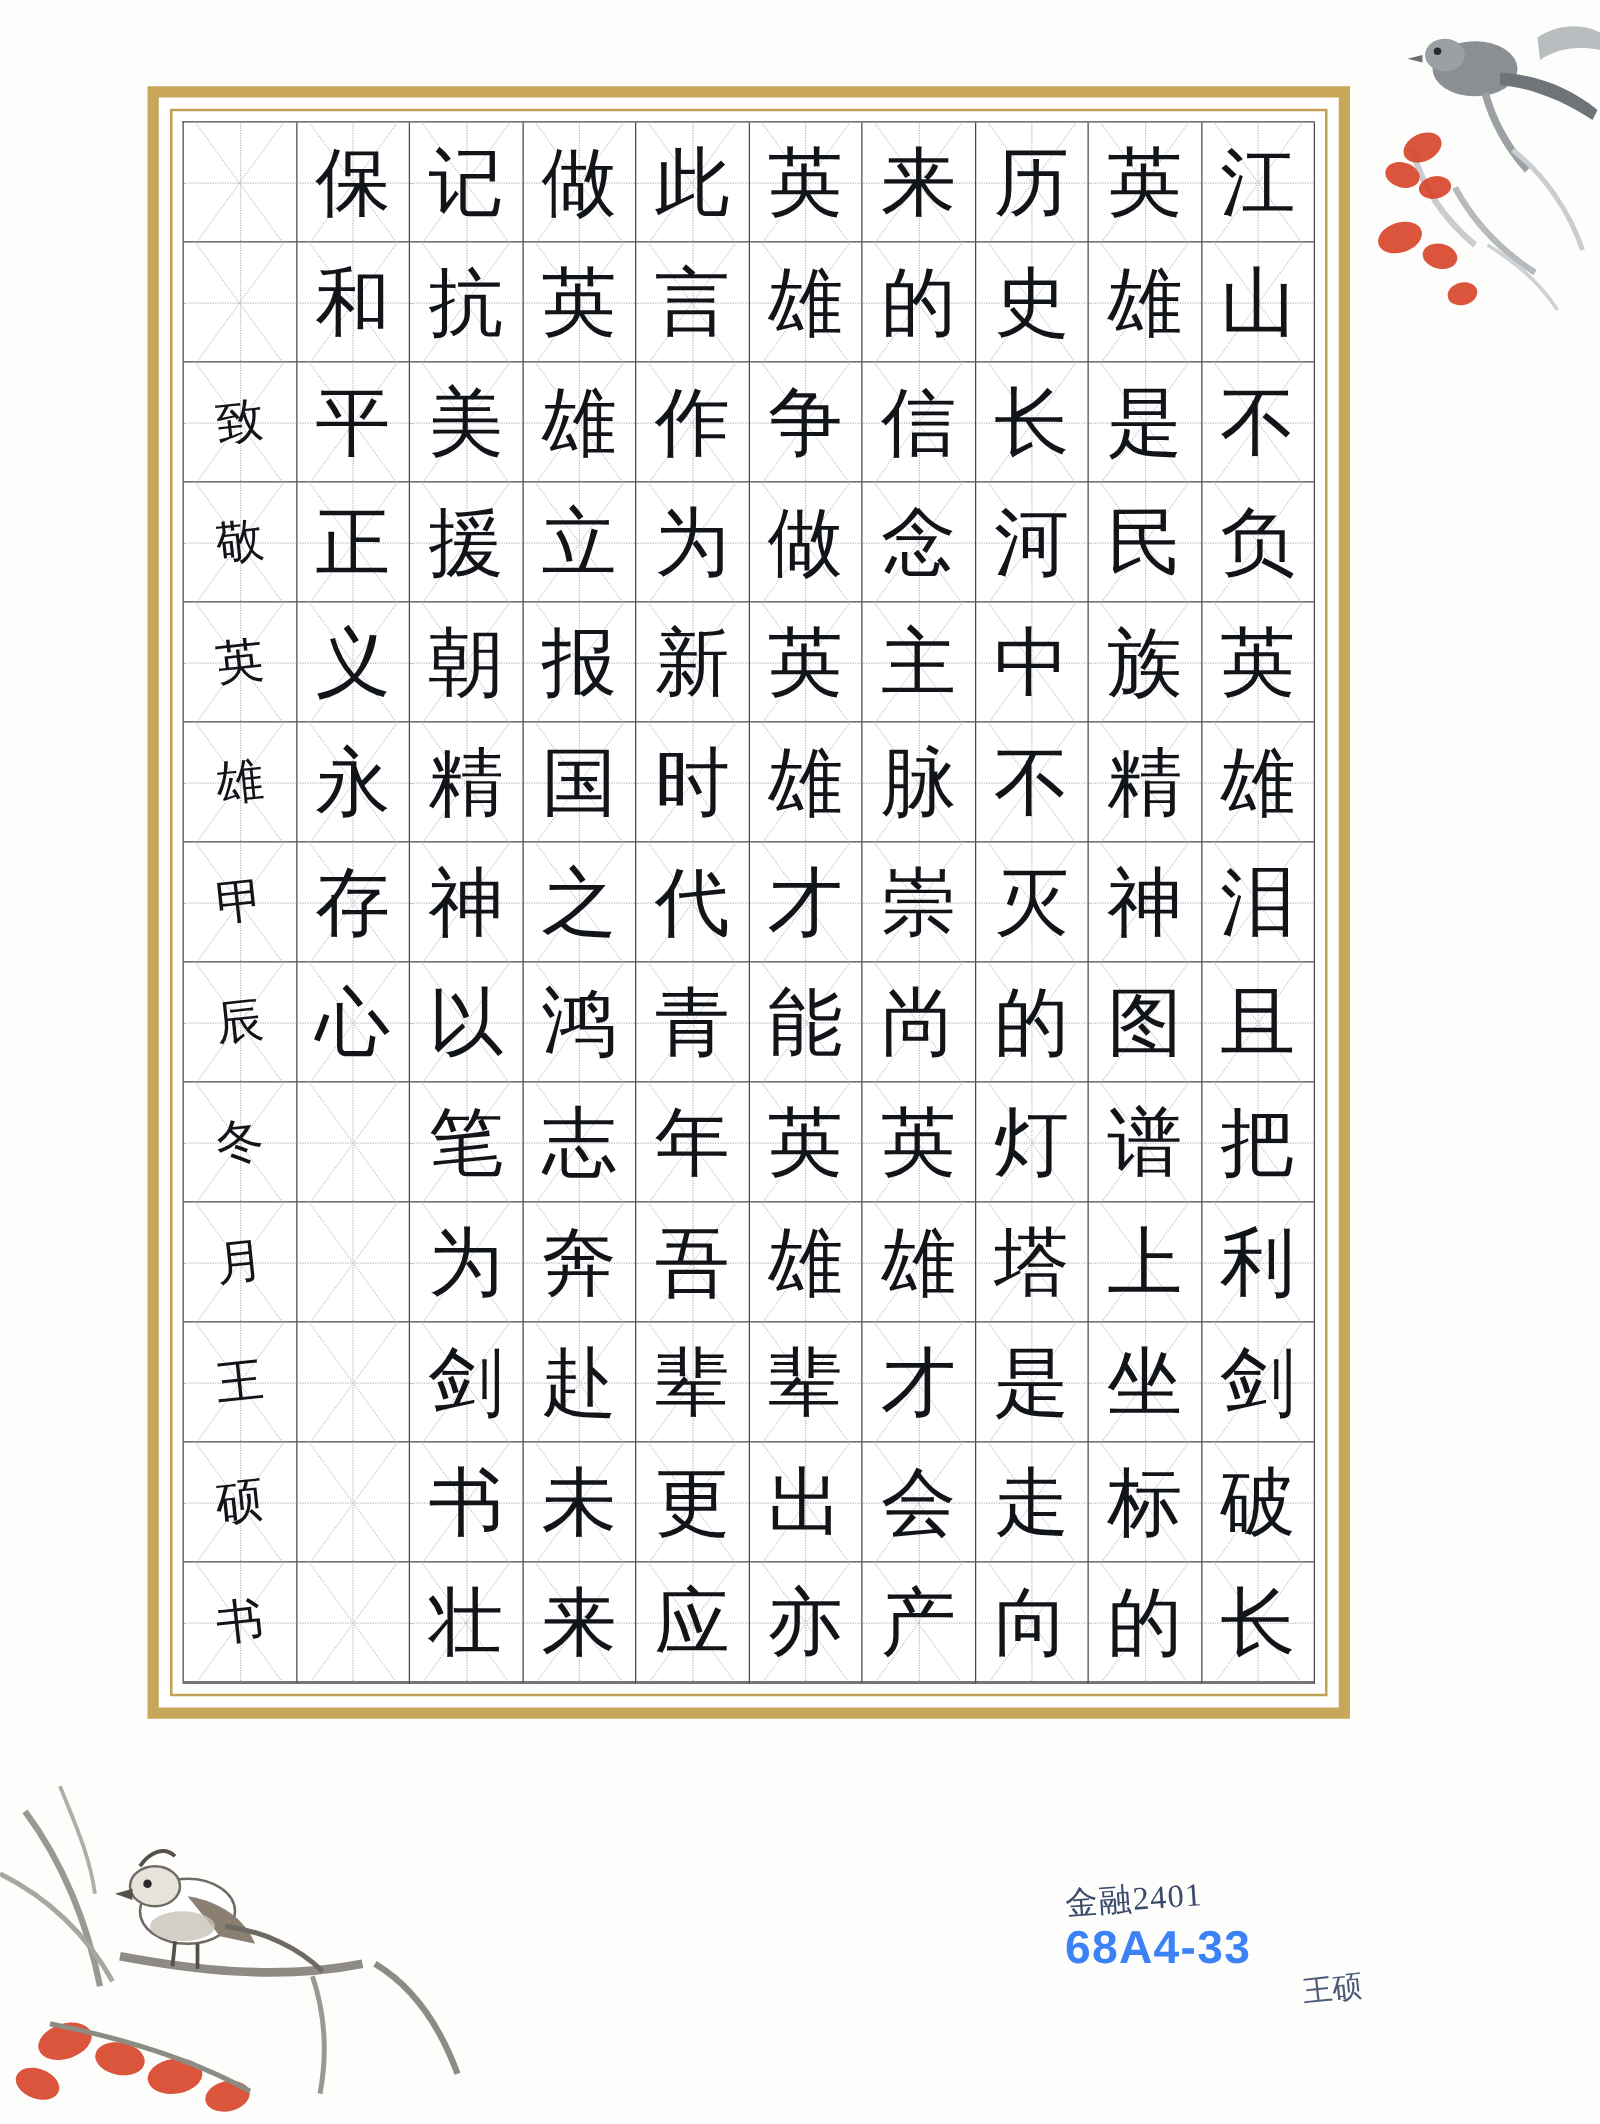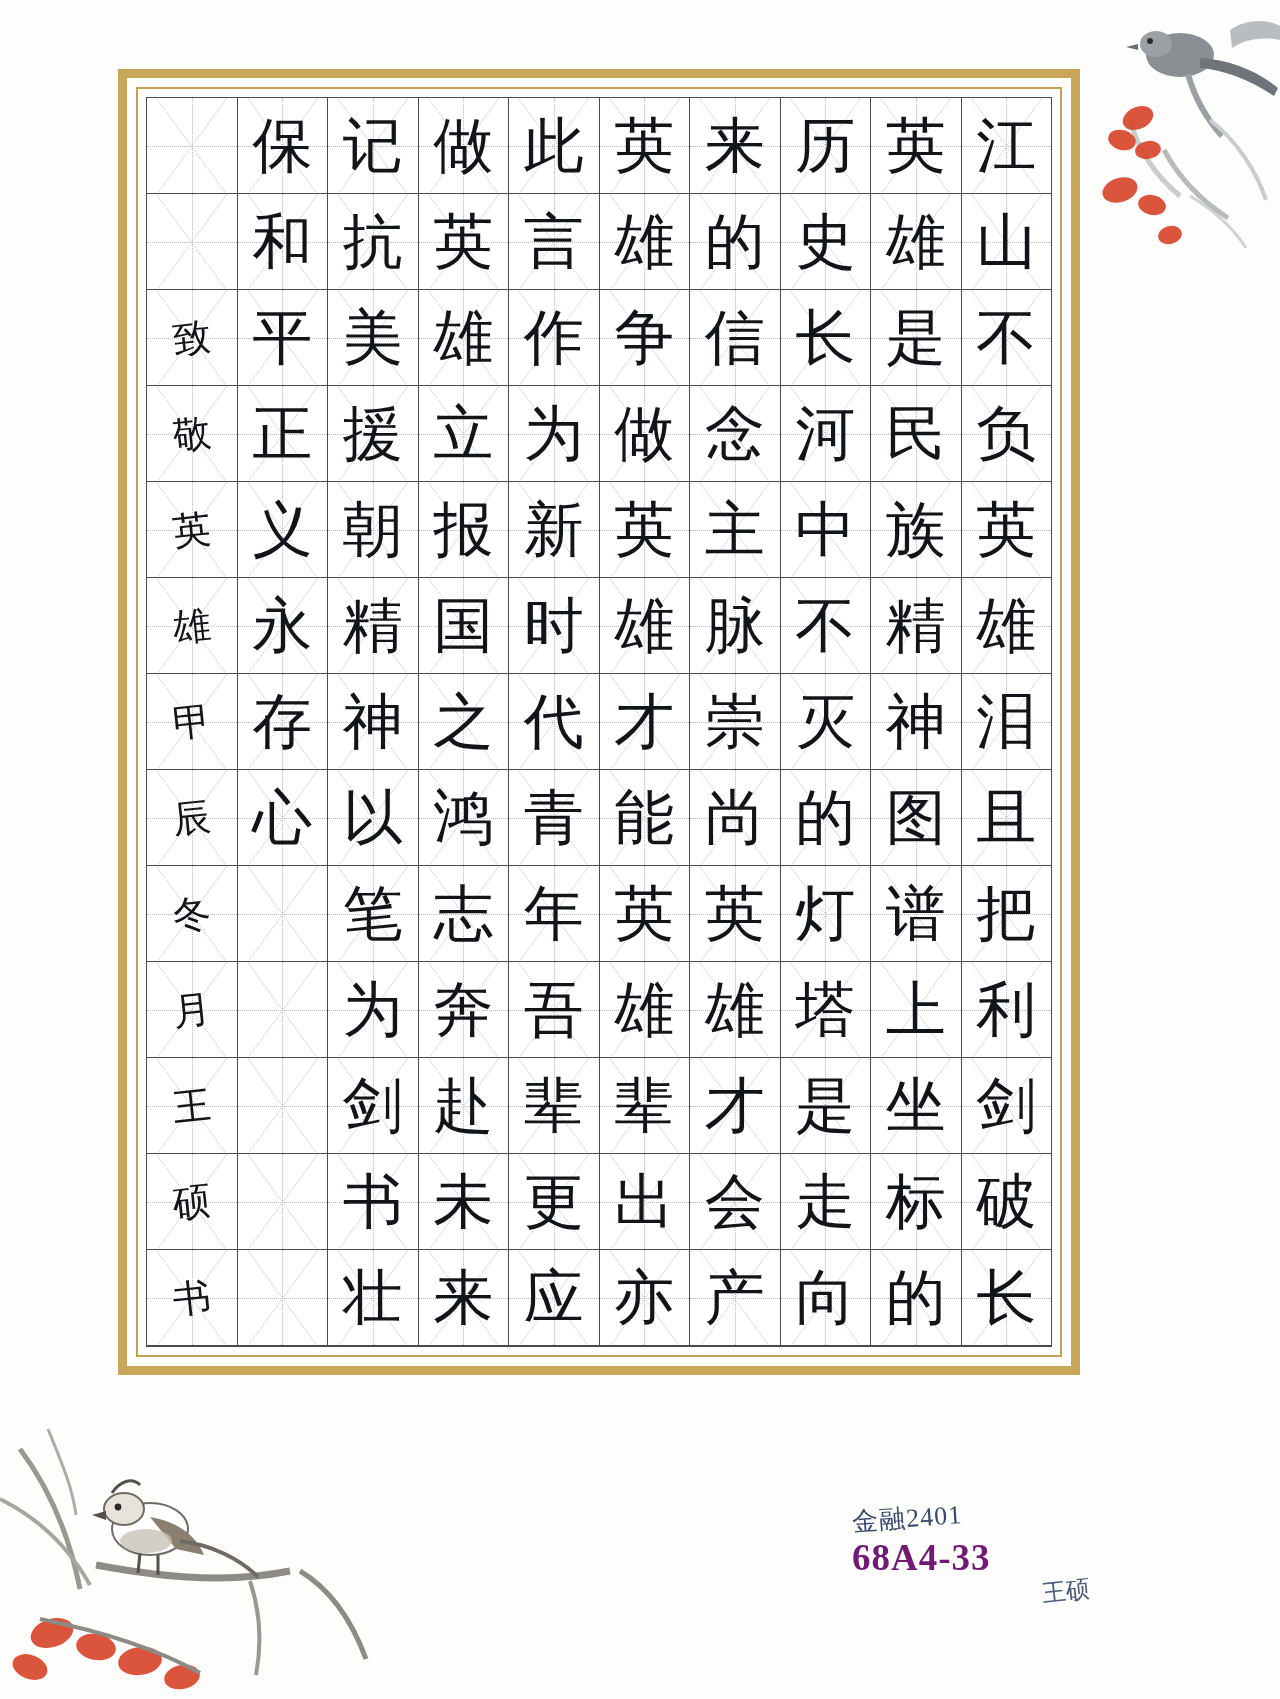--- a/index.html
+++ b/index.html
@@ -150,24 +150,24 @@
   }
   #handwritten-note {
     font-family: "Liberation Serif", serif;
     font-size: 26px;
     color: #3a4a6b;
     letter-spacing: 1px;
     transform: rotate(-4deg);
     margin-bottom: 4px;
   }
   #serial-code {
-    font-family: Liberation Serif, serif;
+    font-family: Liberation Sans, sans-serif;
     font-size: 37px;
     font-weight: bold;
-    color: #701a75;
+    color: #3b82f6;
     letter-spacing: 1px;
   }
   #signature-mark {
     position: absolute;
     right: 190px;
     bottom: 92px;
     font-family: "Liberation Serif", serif;
     font-size: 24px;
     color: #4a5a79;
     transform: rotate(-6deg);

